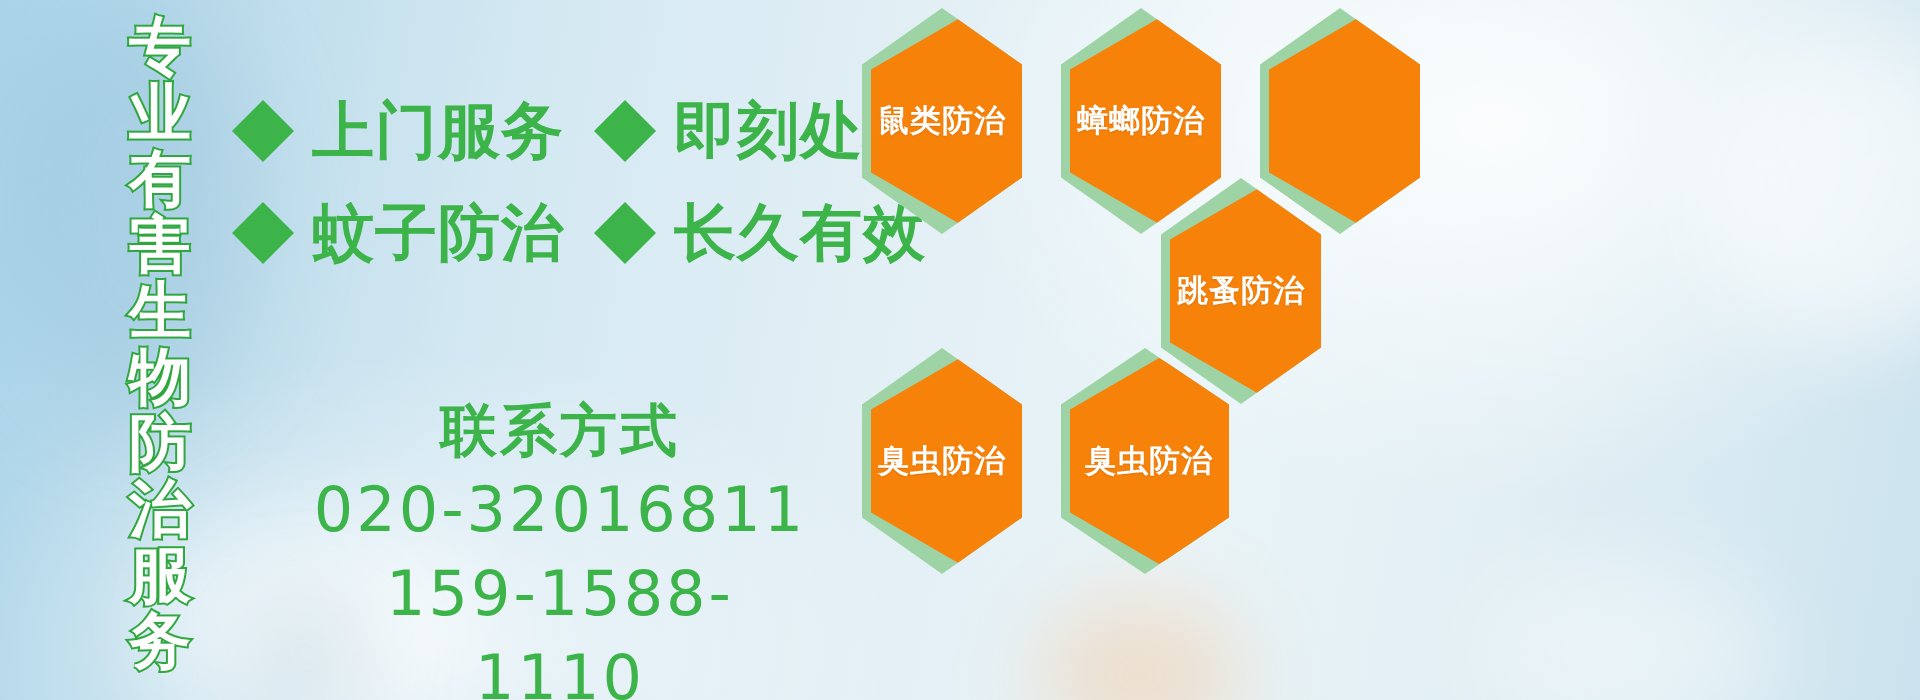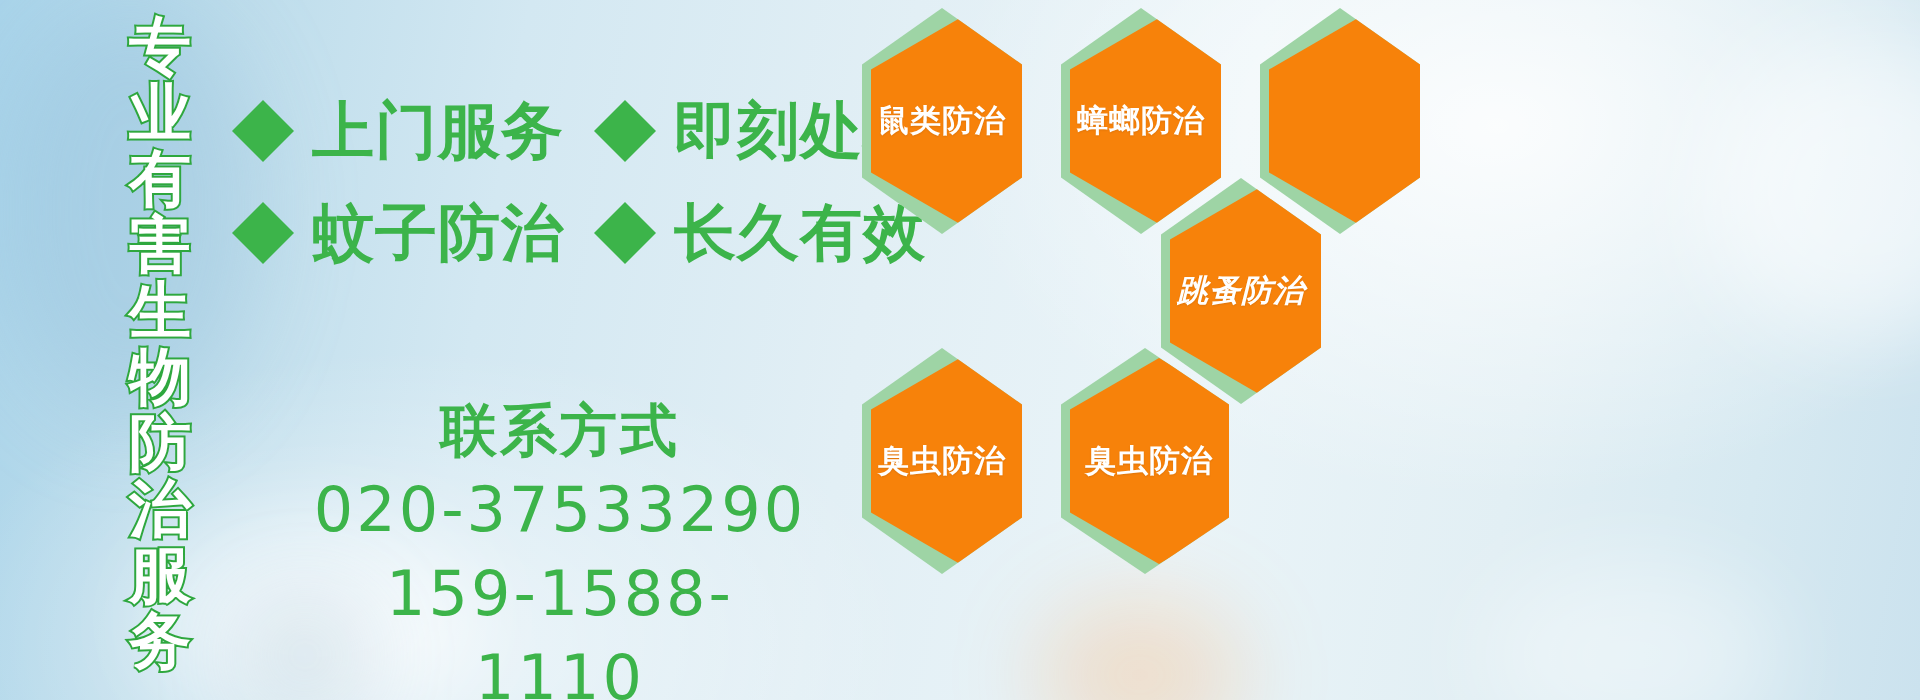--- a/index.html
+++ b/index.html
@@ -209,39 +209,39 @@
       <span class="feature-gap"></span>
       <div class="feature-item">
         <span class="diamond-icon"></span>
         <span class="feature-label">长久有效</span>
       </div>
     </div>
   </div>
 
   <div id="contact">
     <div id="contact-title">联系方式</div>
-    <div class="phone">020-37533290</div>
+    <div class="phone">020-32016811</div>
     <div class="phone">159-1588-1110</div>
   </div>
 
   <div id="honeycomb">
 
     <div class="hex" style="left:0px;   top:8px;">
       <span class="hex-inner"></span>
       <span class="hex-label">鼠类防治</span>
     </div>
     <div class="hex" style="left:199px; top:8px;">
       <span class="hex-inner"></span>
       <span class="hex-label">蟑螂防治</span>
     </div>
     <div class="hex" style="left:398px; top:8px;">
       <span class="hex-inner"></span>
     </div>
 
-    <div class="hex" style="left:299px; top:178px;font-style:italic;">
+    <div class="hex" style="left:299px; top:178px;">
       <span class="hex-inner"></span>
       <span class="hex-label">跳蚤防治</span>
     </div>
 
     <div class="hex" style="left:0px;   top:348px;">
       <span class="hex-inner"></span>
       <span class="hex-label">臭虫防治</span>
     </div>
     <div class="hex" style="left:199px; top:348px;padding-left:8px;">
       <span class="hex-inner"></span>

